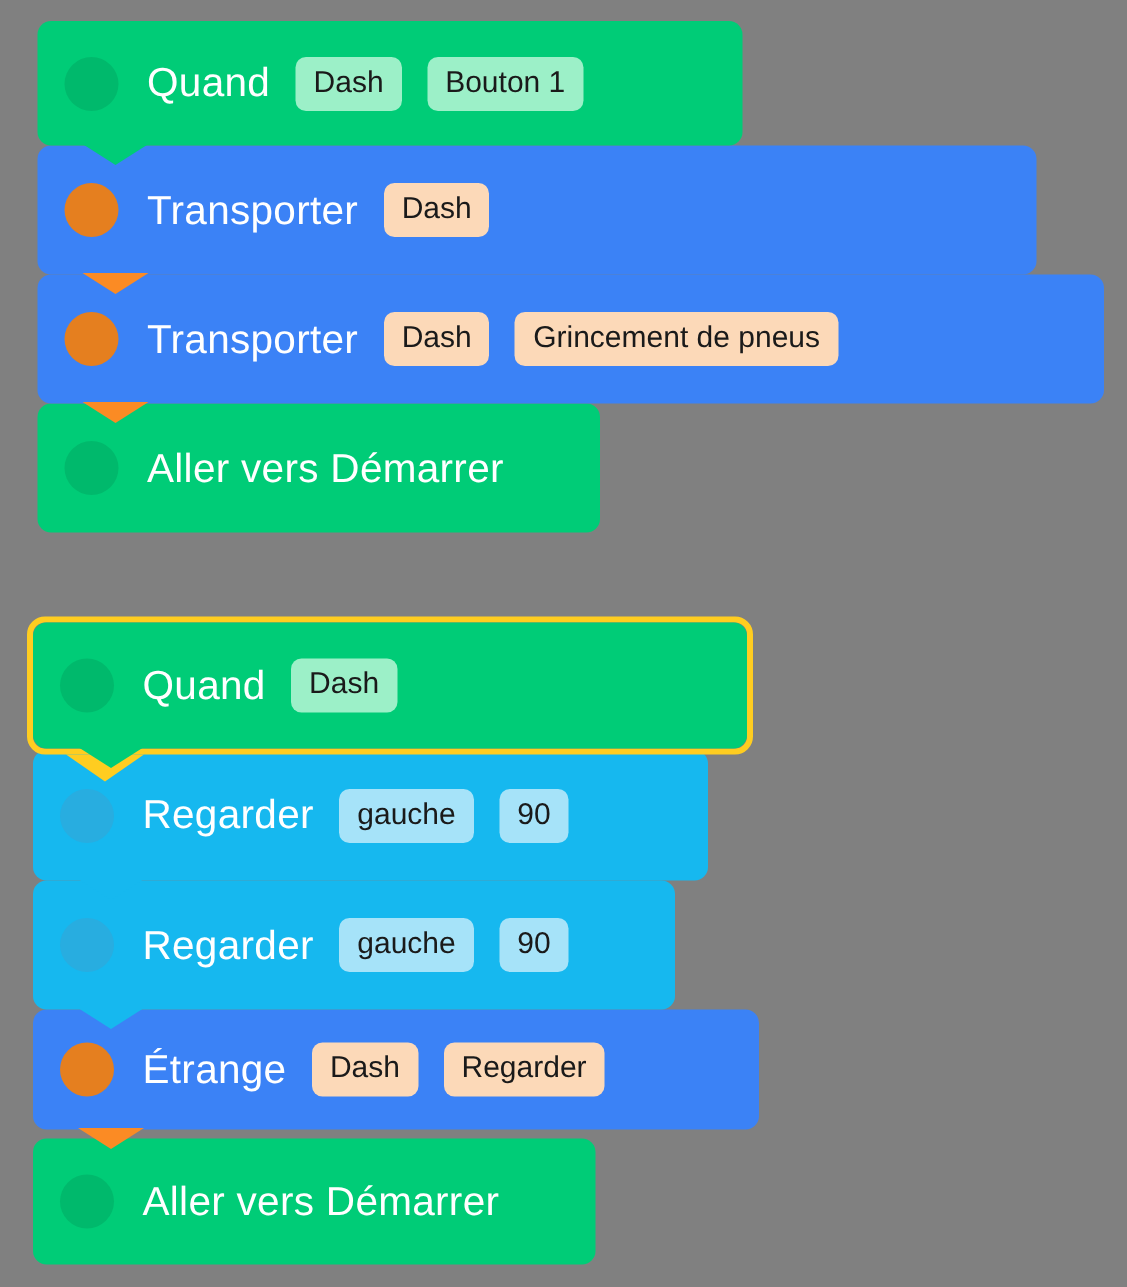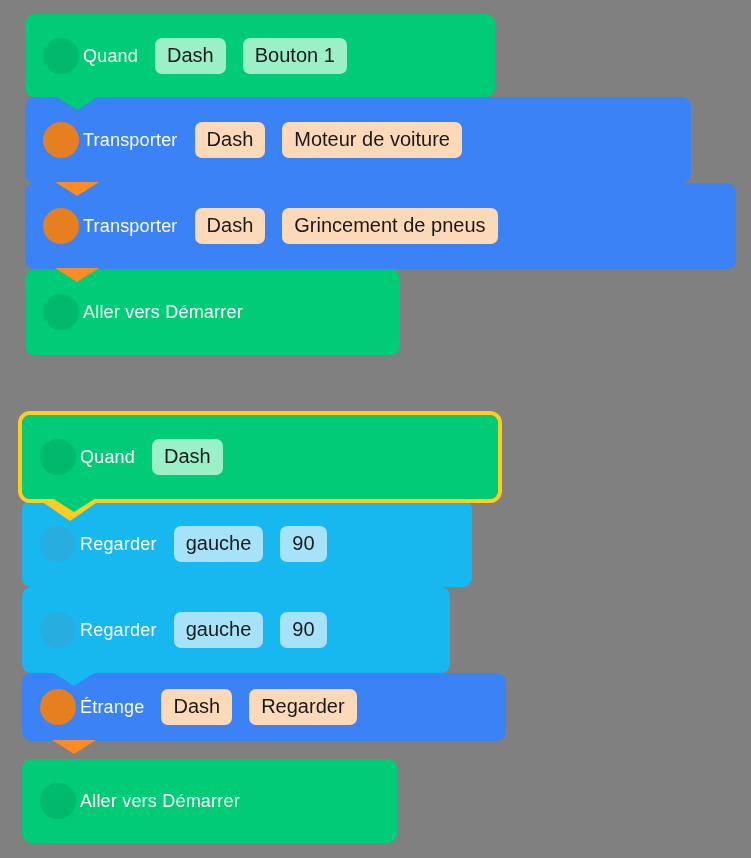--- a/index.html
+++ b/index.html
@@ -45,23 +45,23 @@
   .block .dot {
     width: 36px;
     height: 36px;
     border-radius: 50%;
     margin-left: 18px;
     flex: 0 0 auto;
   }
 
   .block .label {
     color: #ffffff;
-    font-size: 18px;
+    font-size: 27px;
     line-height: 1;
-    margin-left: 4px;
+    margin-left: 19px;
     white-space: nowrap;
     letter-spacing: 0.2px;
   }
 
   .block .field {
     font-size: 20px;
     line-height: 1;
     color: #1a1a1a;
     padding: 7px 12px 9px 12px;
     border-radius: 7px;
@@ -116,21 +116,20 @@
     <span class="label">Quand</span>
     <span class="field">Dash</span>
     <span class="field">Bouton 1</span>
     <span class="notch"></span>
   </div>
 
   <div class="block orange" style="left:25px; top:97px; width:666px; height:86px; z-index:4;">
     <span class="dot"></span>
     <span class="label">Transporter</span>
     <span class="field">Dash</span>
-    <span class="field">Moteur de voiture</span>
     <span class="notch"></span>
   </div>
 
   <div class="block orange" style="left:25px; top:183px; width:711px; height:86px; z-index:3;">
     <span class="dot"></span>
     <span class="label">Transporter</span>
     <span class="field">Dash</span>
     <span class="field">Grincement de pneus</span>
     <span class="notch"></span>
   </div>
@@ -161,21 +160,21 @@
   </div>
 
   <div class="block blue" style="left:22px; top:587px; width:428px; height:86px; z-index:7;">
     <span class="dot"></span>
     <span class="label">Regarder</span>
     <span class="field">gauche</span>
     <span class="field">90</span>
     <span class="notch"></span>
   </div>
 
-  <div class="block orange" style="left:22px; top:673px; width:484px; height:68px; z-index:6;">
+  <div class="block orange" style="left:22px; top:673px; width:484px; height:80px; z-index:6;">
     <span class="dot"></span>
     <span class="label">Étrange</span>
     <span class="field">Dash</span>
     <span class="field">Regarder</span>
     <span class="notch"></span>
   </div>
 
   <div class="block green" style="left:22px; top:759px; width:375px; height:84px; z-index:5;">
     <span class="dot"></span>
     <span class="label">Aller vers Démarrer</span>

